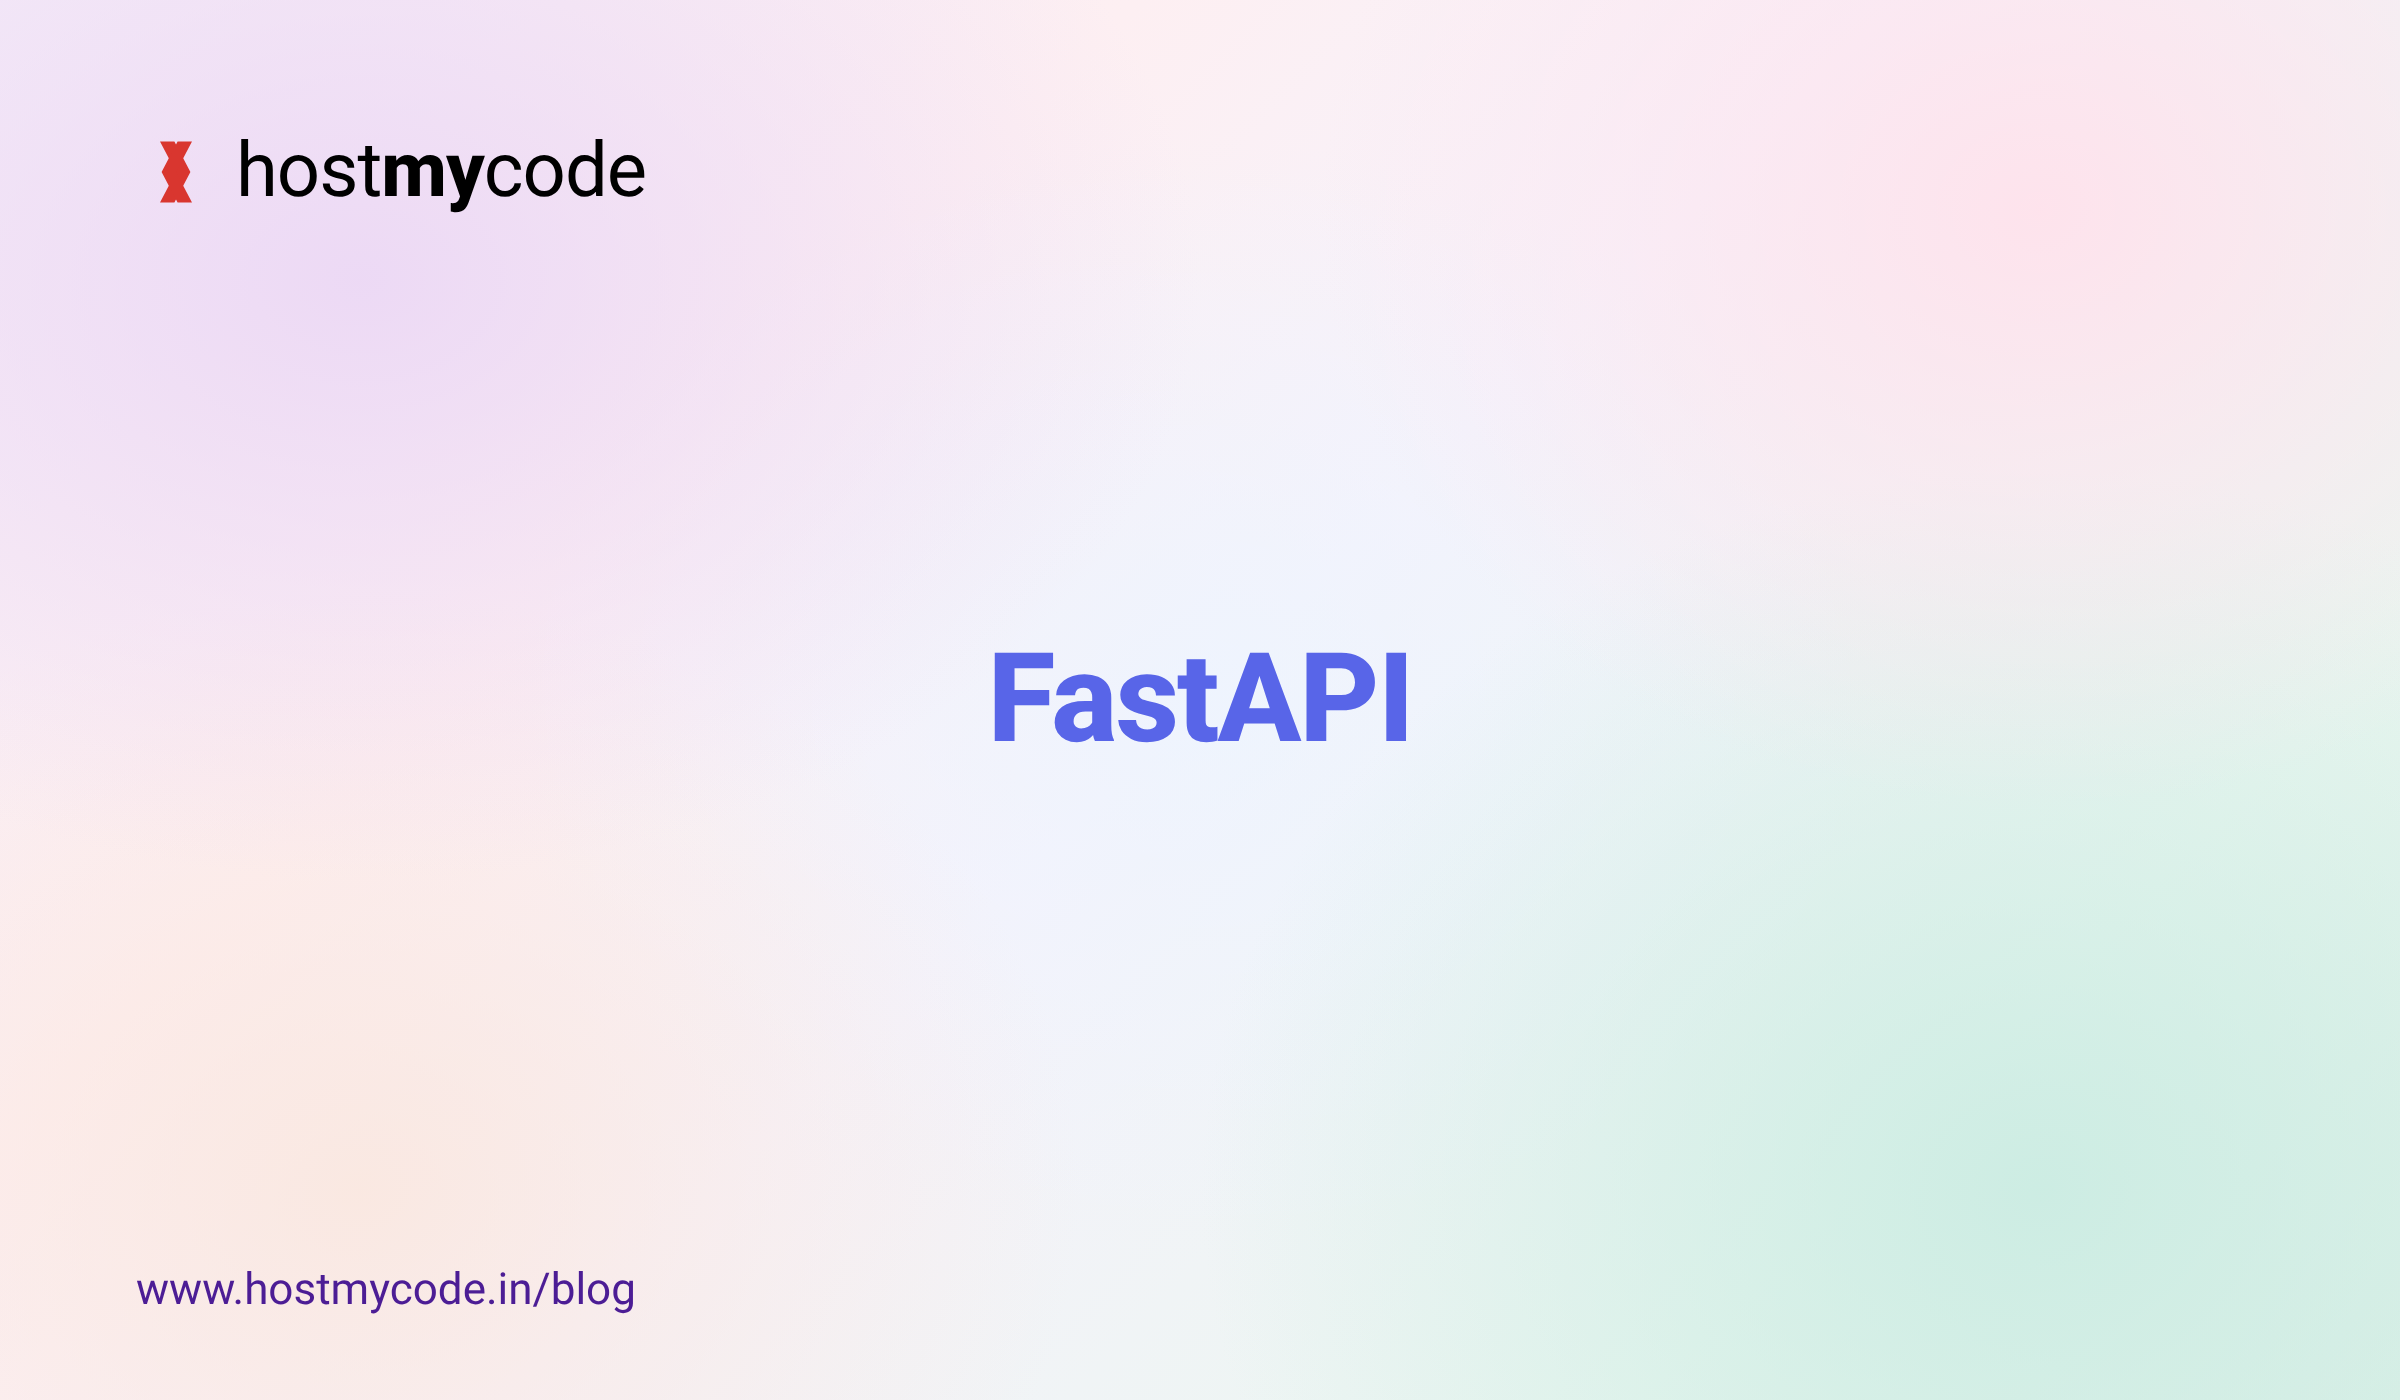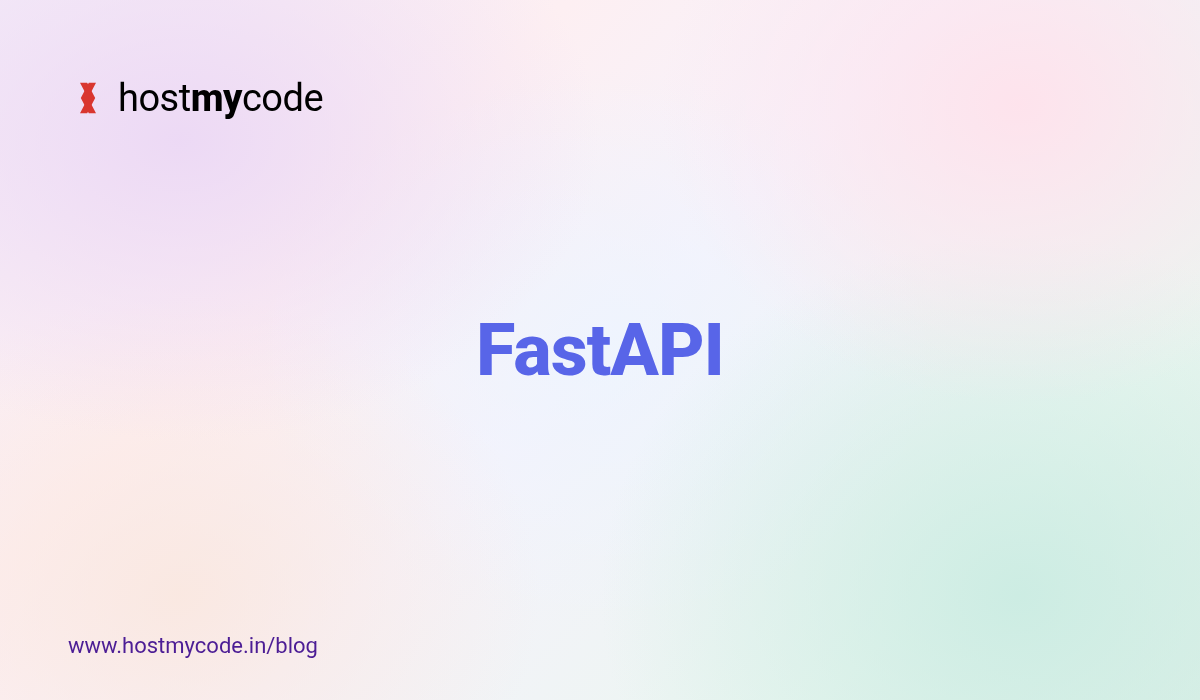--- a/index.html
+++ b/index.html
@@ -16,21 +16,21 @@
     background:
       radial-gradient(ellipse 700px 500px at 15% 20%, rgba(235, 215, 245, 0.9), transparent 60%),
       radial-gradient(ellipse 600px 500px at 85% 15%, rgba(255, 225, 235, 0.9), transparent 60%),
       radial-gradient(ellipse 700px 600px at 85% 85%, rgba(200, 235, 225, 0.85), transparent 60%),
       radial-gradient(ellipse 600px 500px at 15% 85%, rgba(250, 230, 220, 0.8), transparent 60%),
       radial-gradient(ellipse 500px 400px at 50% 50%, rgba(235, 245, 255, 0.7), transparent 70%),
       linear-gradient(135deg, #f5edf8 0%, #fdeff2 30%, #f6f2fb 50%, #eaf6f0 80%, #def0e8 100%);
   }
   .logo {
     position: absolute;
-    top: 76px;
+    top: 64px;
     left: 68px;
     display: flex;
     align-items: center;
     gap: 10px;
   }
   .logo-icon {
     width: 40px;
     height: 40px;
     flex-shrink: 0;
   }
@@ -44,21 +44,21 @@
     font-weight: 400;
   }
   .logo-text .bold {
     font-weight: 800;
   }
   .hero-title {
     position: absolute;
     top: 50%;
     left: 50%;
     transform: translate(-50%, -50%);
-    font-size: 72px;
+    font-size: 62px;
     font-weight: 800;
     color: #5865e8;
     letter-spacing: -1px;
     text-align: center;
   }
   .footer-url {
     position: absolute;
     bottom: 42px;
     left: 68px;
     font-size: 22px;

